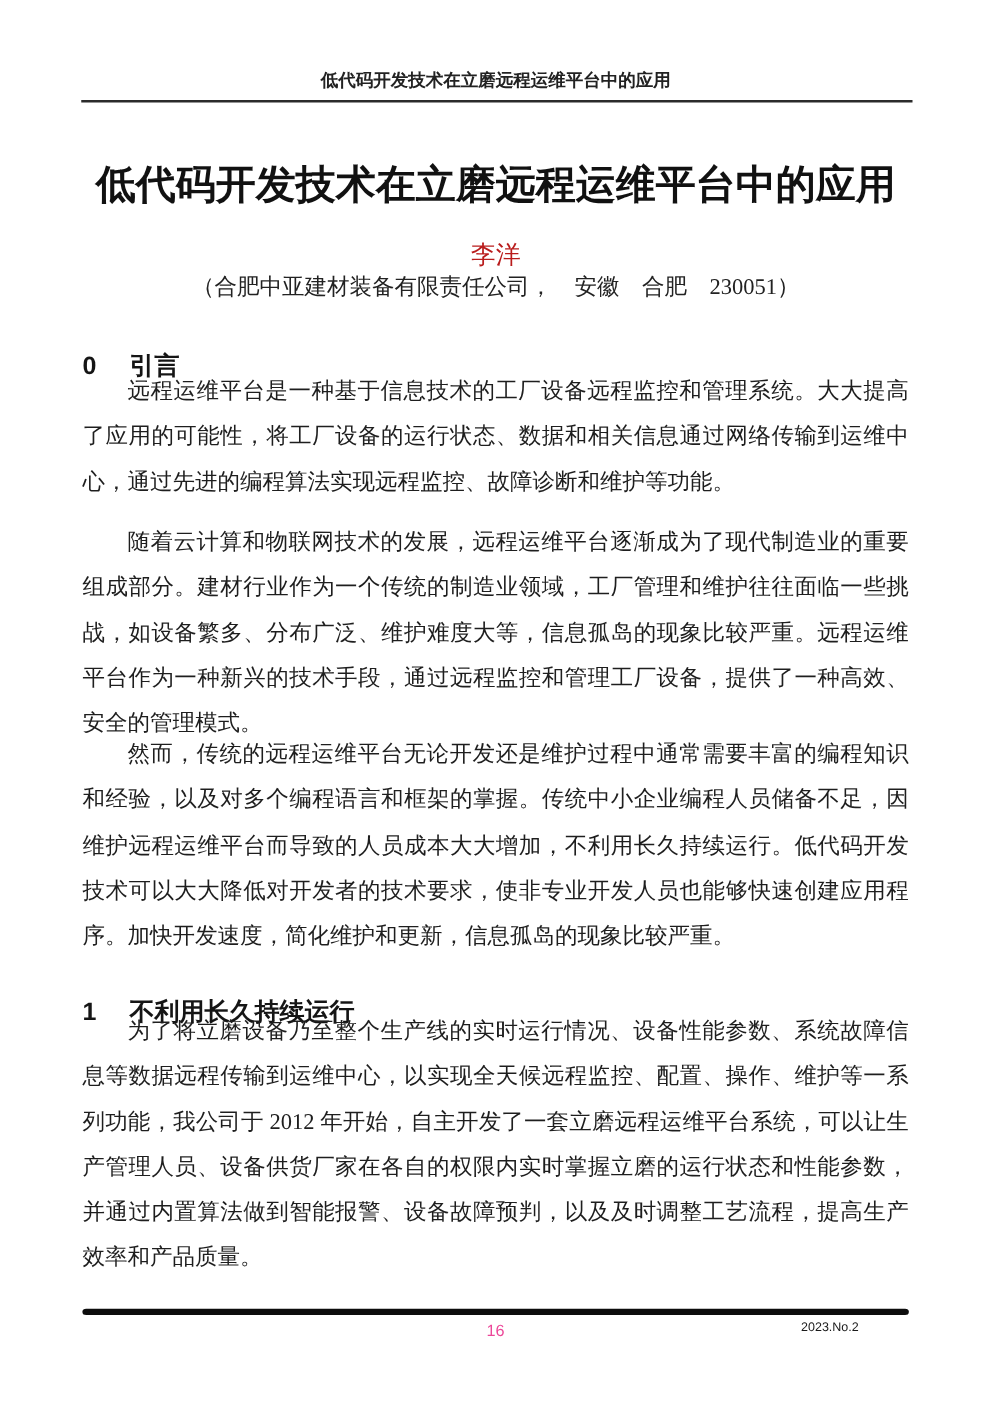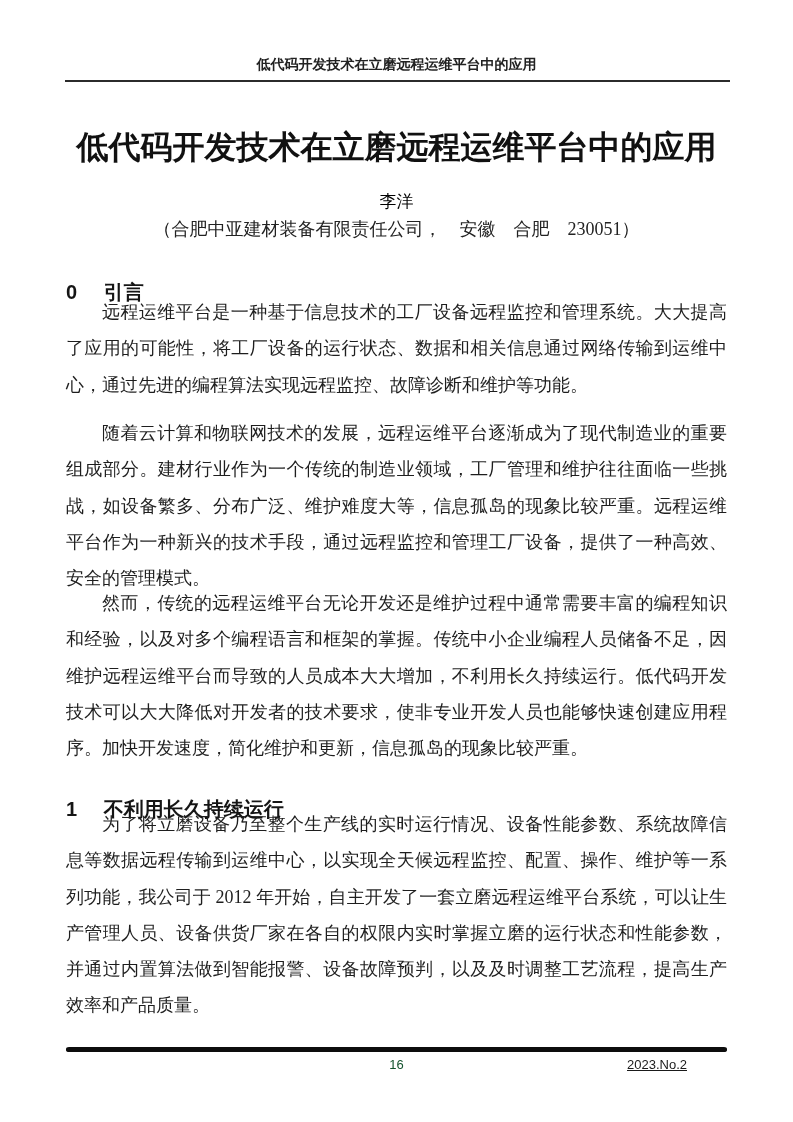--- a/index.html
+++ b/index.html
@@ -21,21 +21,21 @@
     height: 0; border-top: 2px solid #2b2b2b;
   }
   .paper-title {
     position: absolute; top: 126px; left: 40px; right: 40px;
     text-align: center; font-size: 32px; font-weight: bold;
     font-family: "Liberation Sans", sans-serif;
     color: #111; white-space: nowrap;
   }
   .author {
     position: absolute; top: 190px; left: 66px; right: 66px;
-    text-align: center; font-size: 17px; color: #000000;
+    text-align: center; font-size: 20px; color: #b91c1c;
   }
   .affiliation {
     position: absolute; top: 217px; left: 66px; right: 66px;
     text-align: center; font-size: 18px; color: #222;
   }
   .sec-heading {
     position: absolute; left: 66px; right: 66px;
     font-size: 20px; font-weight: bold;
     font-family: "Liberation Sans", sans-serif;
     color: #151515; white-space: nowrap; margin-top: 24px;
@@ -53,28 +53,27 @@
   #par-0-0 { top: 294px; }
   #par-0-1 { top: 403px; margin-top: 12px; }
   #par-0-2 { top: 585px; }
   #par-1-0 { top: 806px; }
   .footer-rule {
     position: absolute; top: 1047px; left: 66px; width: 661px;
     height: 5px; background: #0d0d0d; border-radius: 3px / 2px;
   }
   .page-number {
     position: absolute; top: 1057px; left: 0; right: 0;
-    text-align: center; font-size: 13px; color: #14532d;
+    text-align: center; font-size: 13px; color: #ec4899;
     font-family: "Liberation Sans", sans-serif;
   }
   .issue-number {
     position: absolute; top: 1057px; right: 106px;
-    font-size: 13px; color: #1a1a1a;
+    font-size: 10px; color: #1a1a1a;
     font-family: "Liberation Sans", sans-serif;
-    text-decoration: underline;
   }
 </style>
 </head>
 <body>
 
 <div class="running-head">低代码开发技术在立磨远程运维平台中的应用</div>
 <div class="header-rule"></div>
 
 <h1 class="paper-title">低代码开发技术在立磨远程运维平台中的应用</h1>
 <div class="author">李洋</div>

